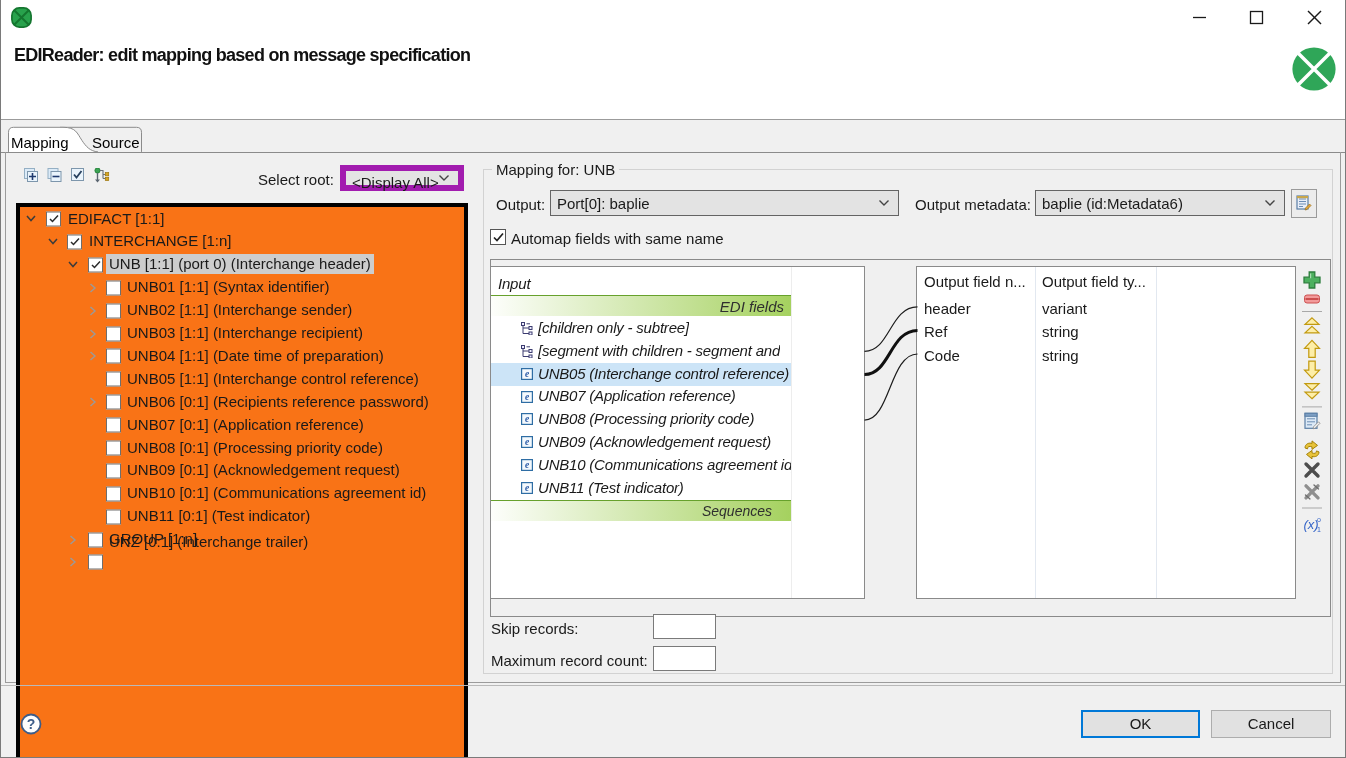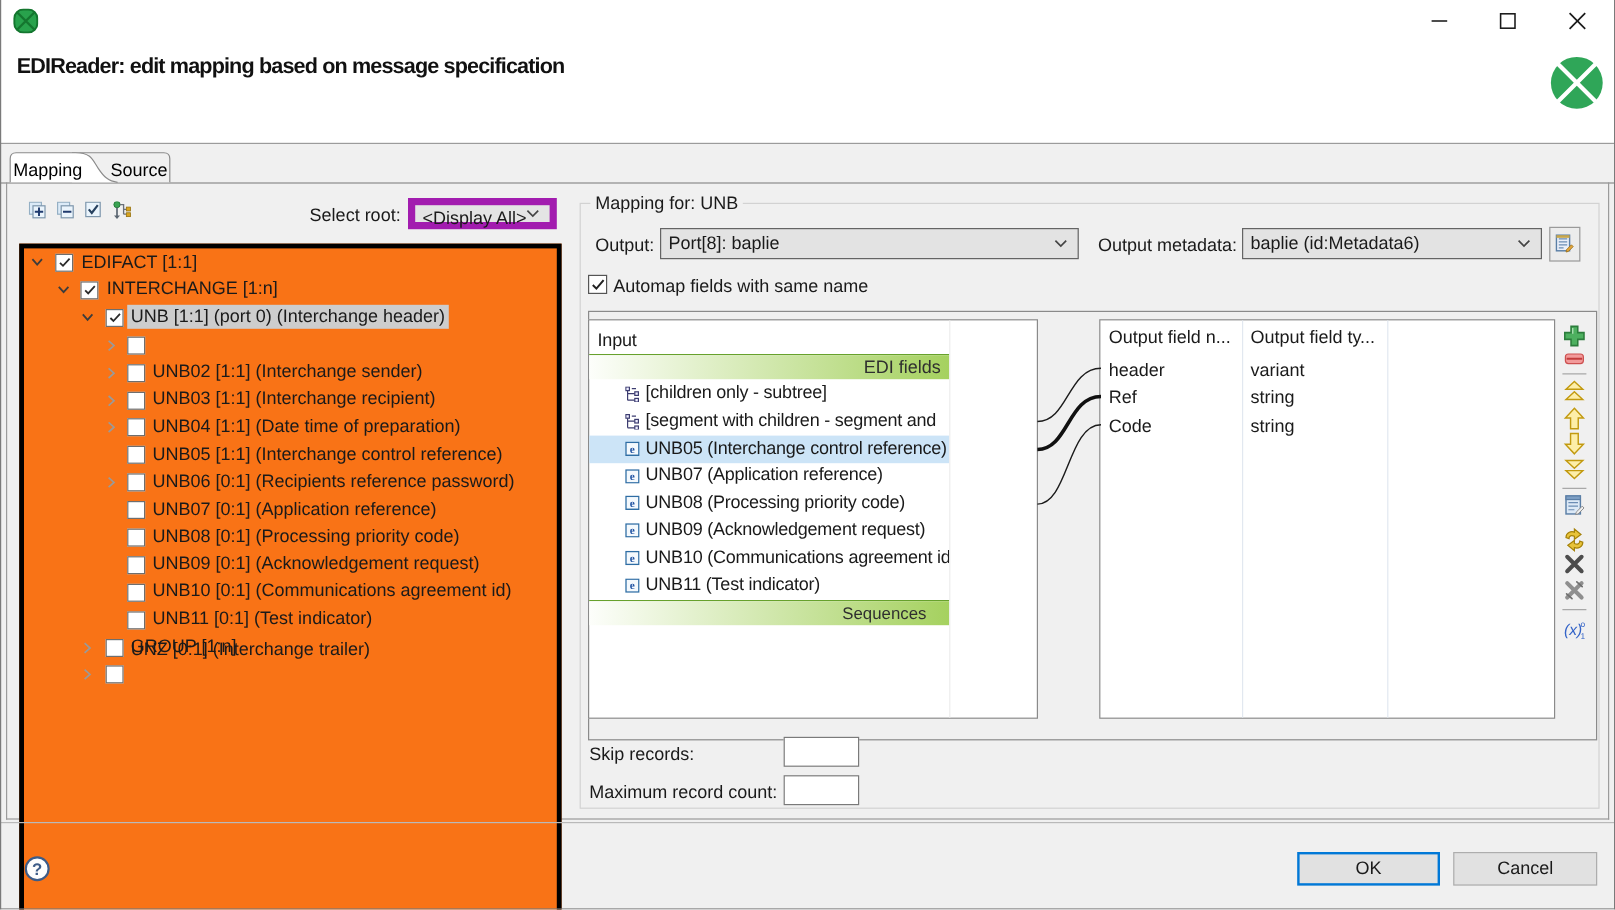--- a/index.html
+++ b/index.html
@@ -22,21 +22,21 @@
 #tree { left:16px; top:203px; width:452px; height:598px; background:#f97316; border:4px solid #000000; }
 .cb { position:absolute; width:15px; height:15px; background:#fff; border:1px solid #6e6e6e; top:50%; transform:translateY(-50%); }
 #grpborder { left:483px; top:169px; width:850px; height:505px; border:1px solid #d2d2d2; }
 #grplegend { left:492px; top:161px; font-size:15px; background:#f0f0f0; padding:0 4px; }
 .label15 { font-size:15px; }
 .combo { position:absolute; background:#e3e3e3; border:1px solid #646464; font-size:15px; }
 .combo .ctext { position:absolute; left:6px; top:50%; transform:translateY(-50%); white-space:nowrap; }
 .chev { position:absolute; right:8px; top:50%; transform:translateY(-50%); }
 
 #tblwrap { left:490px; top:259px; width:841px; height:358px; background:#f0f0f0; border:1px solid #8a8a8a; }
-#intable { left:490px; top:266px; width:375px; height:333px; background:#fff; border:1px solid #8a8a8a; }
+#intable { left:490px; top:266px; width:375px; height:333px; background:#fff; border:1px solid #8a8a8a;font-style:italic; }
 #outtable { left:916px; top:266px; width:380px; height:333px; background:#fff; border:1px solid #8a8a8a;text-decoration:underline; }
 .itxt { position:absolute; font-size:15px; white-space:nowrap; }
 #intable .itxt { letter-spacing:-0.2px; }
 
 .field { position:absolute; background:#fff; border:1px solid #7a7a7a; width:63px; height:25px; }
 
 #botline1 { left:0; top:685px; width:1346px; height:1px; background:#b9b9b9; }
 .btn { position:absolute; background:#e1e1e1; border:1px solid #adadad; font-size:15px; text-align:center; }
 #okbtn { left:1081px; top:710px; width:119px; height:28px; border:2px solid #0078d7; line-height:24px; }
 #cancelbtn { left:1211px; top:710px; width:120px; height:28px; line-height:26px; }
@@ -138,20 +138,21 @@
     </svg>
     <div class="cb" style="left:68.0px;top:57.8px"></div>
     <svg style="position:absolute;left:70.0px;top:52.2px;z-index:2" width="12" height="12" viewBox="0 0 12 12">
       <path d="M2 6 L4.5 8.5 L10 2.5" fill="none" stroke="#2b2b2b" stroke-width="1.5"></path>
     </svg>
     <div style="position:absolute;left:89.0px;top:46.3px;height:22.9px;line-height:22.9px;white-space:nowrap">UNB [1:1] (port 0) (Interchange header)</div>
 <svg style="position:absolute;left:66.5px;top:74.6px" width="11" height="12" viewBox="0 0 11 12">
       <path d="M3.5 2 L8 6 L3.5 10" fill="none" stroke="#9a9a9a" stroke-width="1.4"></path>
     </svg>
     <div class="cb" style="left:86.0px;top:80.6px"></div>
+    <div style="position:absolute;left:107.0px;top:69.2px;height:22.9px;line-height:22.9px;white-space:nowrap">UNB01 [1:1] (Syntax identifier)</div>
 <svg style="position:absolute;left:66.5px;top:97.5px" width="11" height="12" viewBox="0 0 11 12">
       <path d="M3.5 2 L8 6 L3.5 10" fill="none" stroke="#9a9a9a" stroke-width="1.4"></path>
     </svg>
     <div class="cb" style="left:86.0px;top:103.5px"></div>
     <div style="position:absolute;left:107.0px;top:92.1px;height:22.9px;line-height:22.9px;white-space:nowrap">UNB02 [1:1] (Interchange sender)</div>
 <svg style="position:absolute;left:66.5px;top:120.5px" width="11" height="12" viewBox="0 0 11 12">
       <path d="M3.5 2 L8 6 L3.5 10" fill="none" stroke="#9a9a9a" stroke-width="1.4"></path>
     </svg>
     <div class="cb" style="left:86.0px;top:126.5px"></div>
     <div style="position:absolute;left:107.0px;top:115.0px;height:22.9px;line-height:22.9px;white-space:nowrap">UNB03 [1:1] (Interchange recipient)</div>
@@ -187,21 +188,21 @@
     </svg>
     <div class="cb" style="left:68.0px;top:355.4px"></div>
     <div style="position:absolute;left:89.0px;top:324px;height:22.9px;line-height:22.9px;white-space:nowrap">UNZ [0:1] (Interchange trailer)</div>
 </div>
 
 <div class="abs" id="grpborder"></div>
 <div class="abs" id="grplegend">Mapping for: UNB</div>
 
 <div class="abs label15" style="left:496px;top:196px">Output:</div>
 <div class="abs combo" style="left:550px;top:190px;width:349px;height:26px">
-    <span class="ctext">Port[8]: baplie</span>
+    <span class="ctext">Port[0]: baplie</span>
 <svg class="chev" width="12" height="8" viewBox="0 0 12 8">
       <path d="M1.5 1.5 L6 6 L10.5 1.5" fill="none" stroke="#444" stroke-width="1.4"></path>
     </svg>
 </div>
 <div class="abs label15" style="left:915px;top:196px">Output metadata:</div>
 <div class="abs combo" style="left:1035px;top:190px;width:250px;height:26px">
     <span class="ctext">baplie (id:Metadata6)</span>
 <svg class="chev" width="12" height="8" viewBox="0 0 12 8">
       <path d="M1.5 1.5 L6 6 L10.5 1.5" fill="none" stroke="#444" stroke-width="1.4"></path>
     </svg>

